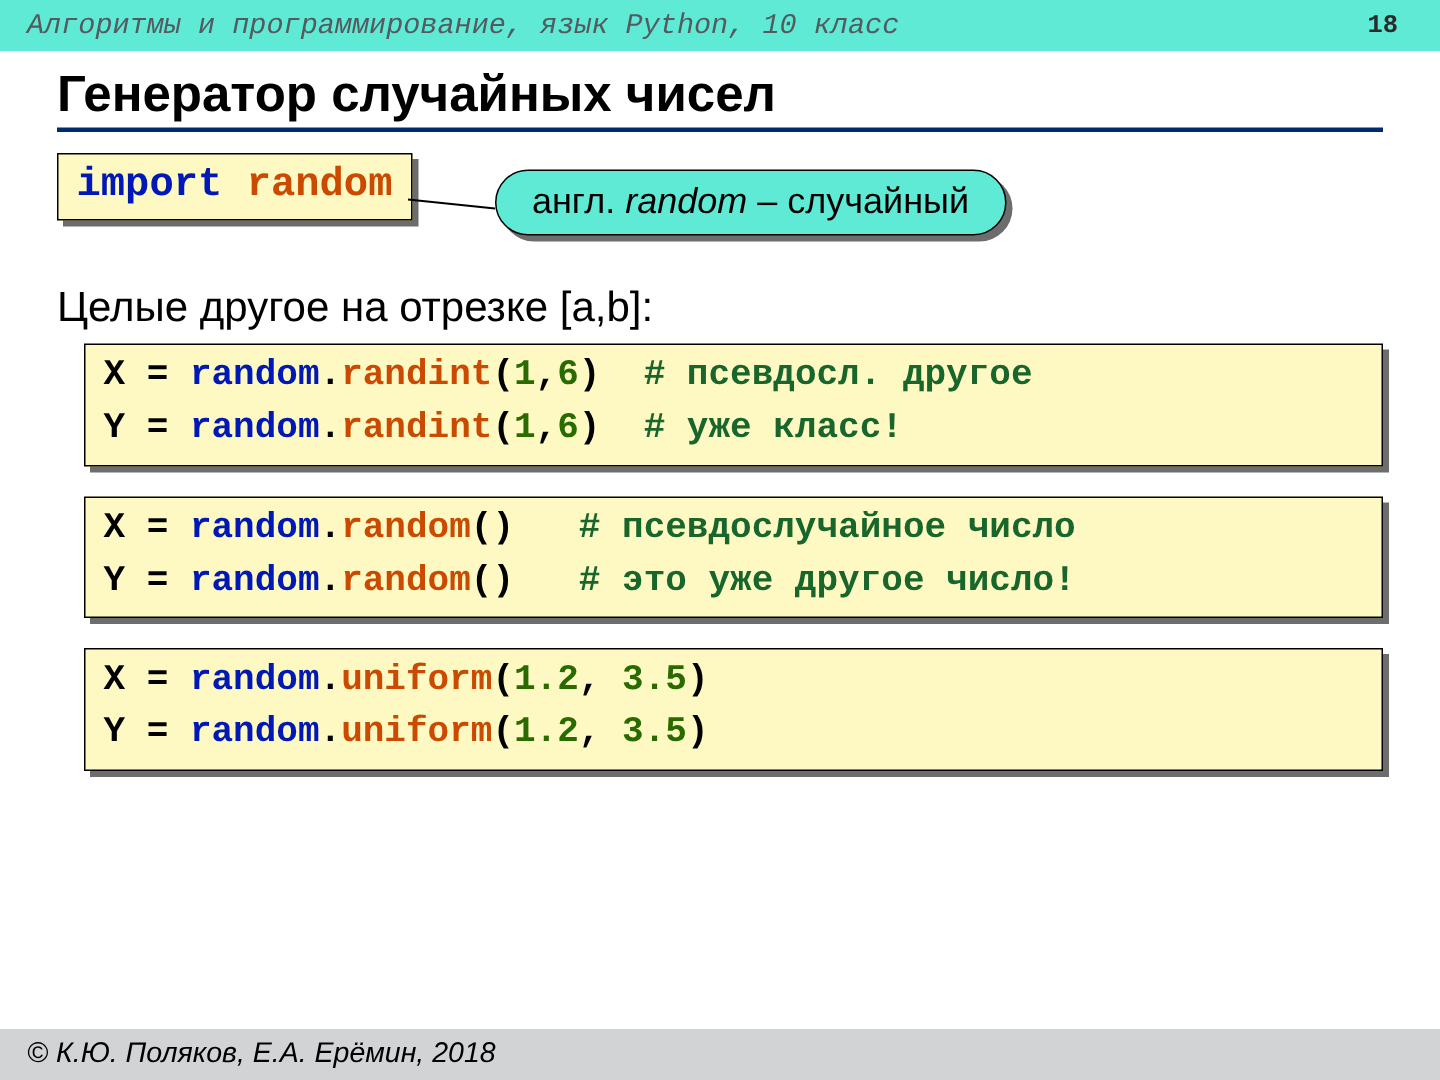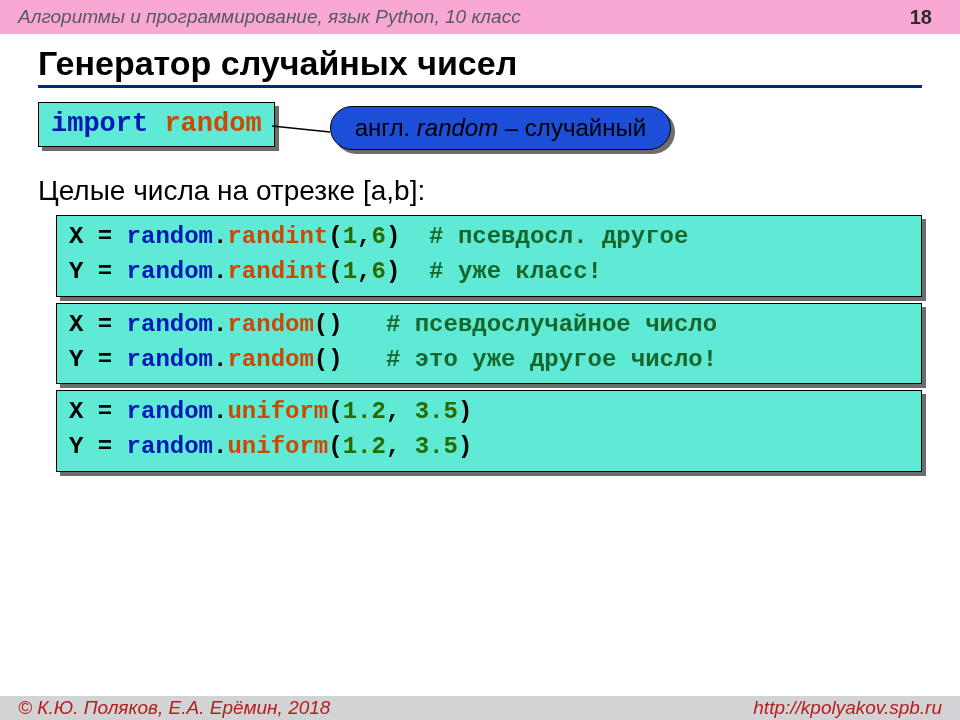--- a/index.html
+++ b/index.html
@@ -13,48 +13,49 @@
     font-family: "Arial", "Helvetica", sans-serif;
     position: relative;
     overflow: hidden;
   }
 
   
   .top-bar {
     position: absolute;
     top: 0; left: 0; right: 0;
     height: 34px;
-    background: #f9a8d4;
+    background: #5eead4;
     display: flex;
     align-items: center;
     padding: 0 18px;
+    font-family: Liberation Mono, monospace;
   }
   .top-bar .course-title {
     color: #555a60;
     font-style: italic;
     font-size: 19px;
     flex: 1;
   }
   .top-bar .page-num {
     color: #2b2b2b;
     font-weight: bold;
-    font-size: 20px;
+    font-size: 17px;
     margin-right: 10px;
   }
 
   .bottom-bar {
     position: absolute;
     bottom: 0; left: 0; right: 0;
-    height: 24px;
+    height: 34px;
     background: #d2d3d5;
     display: flex;
     align-items: center;
     justify-content: space-between;
     padding: 0 18px;
-    color: #b91c1c;
+    color: #000000;
     font-style: italic;
     font-size: 19px;
   }
 
   
   .content {
     position: absolute;
     top: 34px;
     bottom: 34px;
     left: 0; right: 0;
@@ -71,30 +72,30 @@
   }
   .title-underline {
     height: 3px;
     background: #002a6e;
     margin-bottom: 14px;
   }
 
   
   .codebox {
     display: inline-block;
-    background: #5eead4;
+    background: #fef9c3;
     border: 1.5px solid #000;
     box-shadow: 4px 4px 0 #6d6d6d;
     padding: 4px 12px 6px 12px;
     font-family: "Courier New", monospace;
     font-weight: bold;
     font-size: 24px;
     line-height: 1.45;
     white-space: pre;
-    margin-bottom: 6px;
+    margin-bottom: 20px;
   }
   .codebox.big {
     font-size: 27px;
     padding: 2px 12px 2px 12px;
   }
   .codebox.block {
     display: block;
     margin-left: 18px;
     margin-right: 0;
   }
@@ -105,21 +106,21 @@
   .cmt    { color: #18662c; font-weight: bold; } 
 
   
   .callout-wrap {
     position: relative;
     display: inline-block;
     vertical-align: top;
     margin-left: 55px;
   }
   .callout {
-    background: #1d4ed8;
+    background: #5eead4;
     border: 1.5px solid #000;
     box-shadow: 4px 4px 0 #6d6d6d;
     border-radius: 22px;
     padding: 7px 24px;
     font-size: 24px;
     font-family: Arial, sans-serif;
   }
   .callout .it { font-style: italic; }
 
   .callout-line {
@@ -166,28 +167,27 @@
     <div class="callout-wrap">
       <svg class="callout-line" viewBox="0 0 58 14">
         <line x1="0" y1="2" x2="58" y2="8" stroke="#000" stroke-width="1.5"></line>
       </svg>
       <div class="callout">
         <span>англ. </span><span class="it">random</span><span> – случайный</span>
       </div>
     </div>
   </div>
 
-  <div class="section section-gap">Целые числа на отрезке [a,b]:</div>
+  <div class="section section-gap">Целые другое на отрезке [a,b]:</div>
   <div class="codebox block"><span>X = </span><span class="kw">random</span><span>.</span><span class="module">randint</span><span>(</span><span class="num">1</span><span>,</span><span class="num">6</span><span>)</span><span>  </span><span class="cmt"># псевдосл. другое</span>
 <span>Y = </span><span class="kw">random</span><span>.</span><span class="module">randint</span><span>(</span><span class="num">1</span><span>,</span><span class="num">6</span><span>)</span><span>  </span><span class="cmt"># уже класс!</span></div>
 
   <div class="codebox block"><span>X = </span><span class="kw">random</span><span>.</span><span class="module">random</span><span>()</span><span>   </span><span class="cmt"># псевдослучайное число</span>
 <span>Y = </span><span class="kw">random</span><span>.</span><span class="module">random</span><span>()</span><span>   </span><span class="cmt"># это уже другое число!</span></div>
 
   <div class="codebox block"><span>X = </span><span class="kw">random</span><span>.</span><span class="module">uniform</span><span>(</span><span class="num">1.2</span><span>, </span><span class="num">3.5</span><span>)</span>
 <span>Y = </span><span class="kw">random</span><span>.</span><span class="module">uniform</span><span>(</span><span class="num">1.2</span><span>, </span><span class="num">3.5</span><span>)</span></div>
 
 </div>
 
 <div class="bottom-bar">
   <div>© К.Ю. Поляков, Е.А. Ерёмин, 2018</div>
-  <div>http://kpolyakov.spb.ru</div>
 </div>
 
 </body></html>

